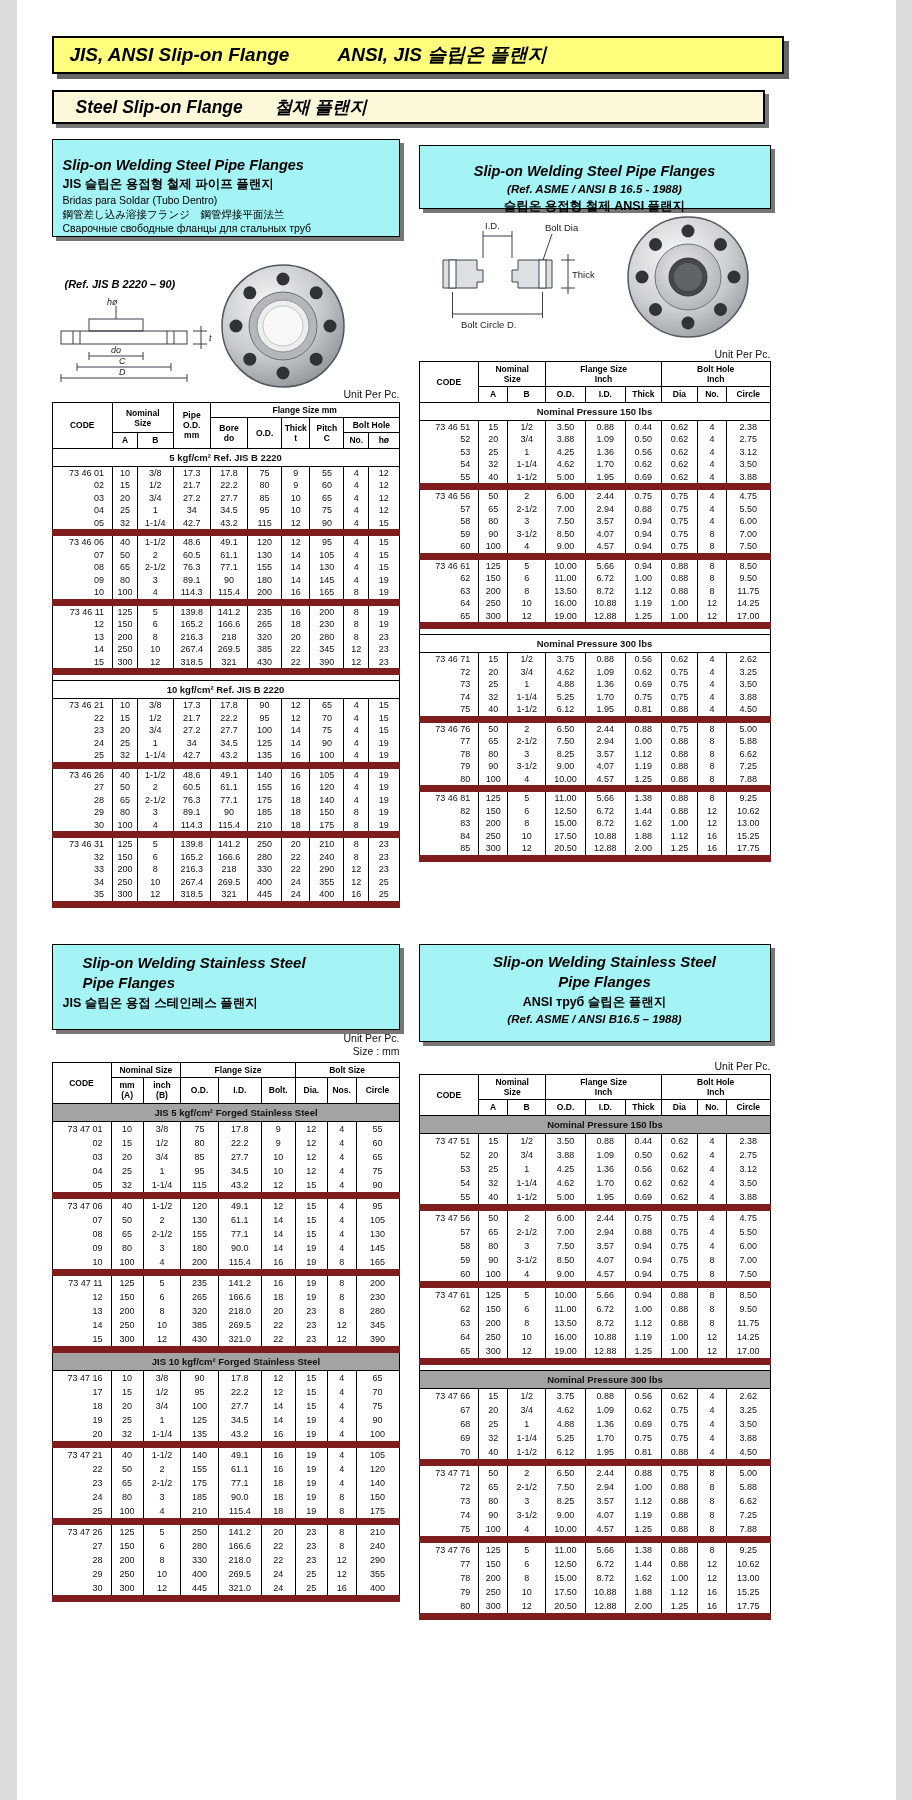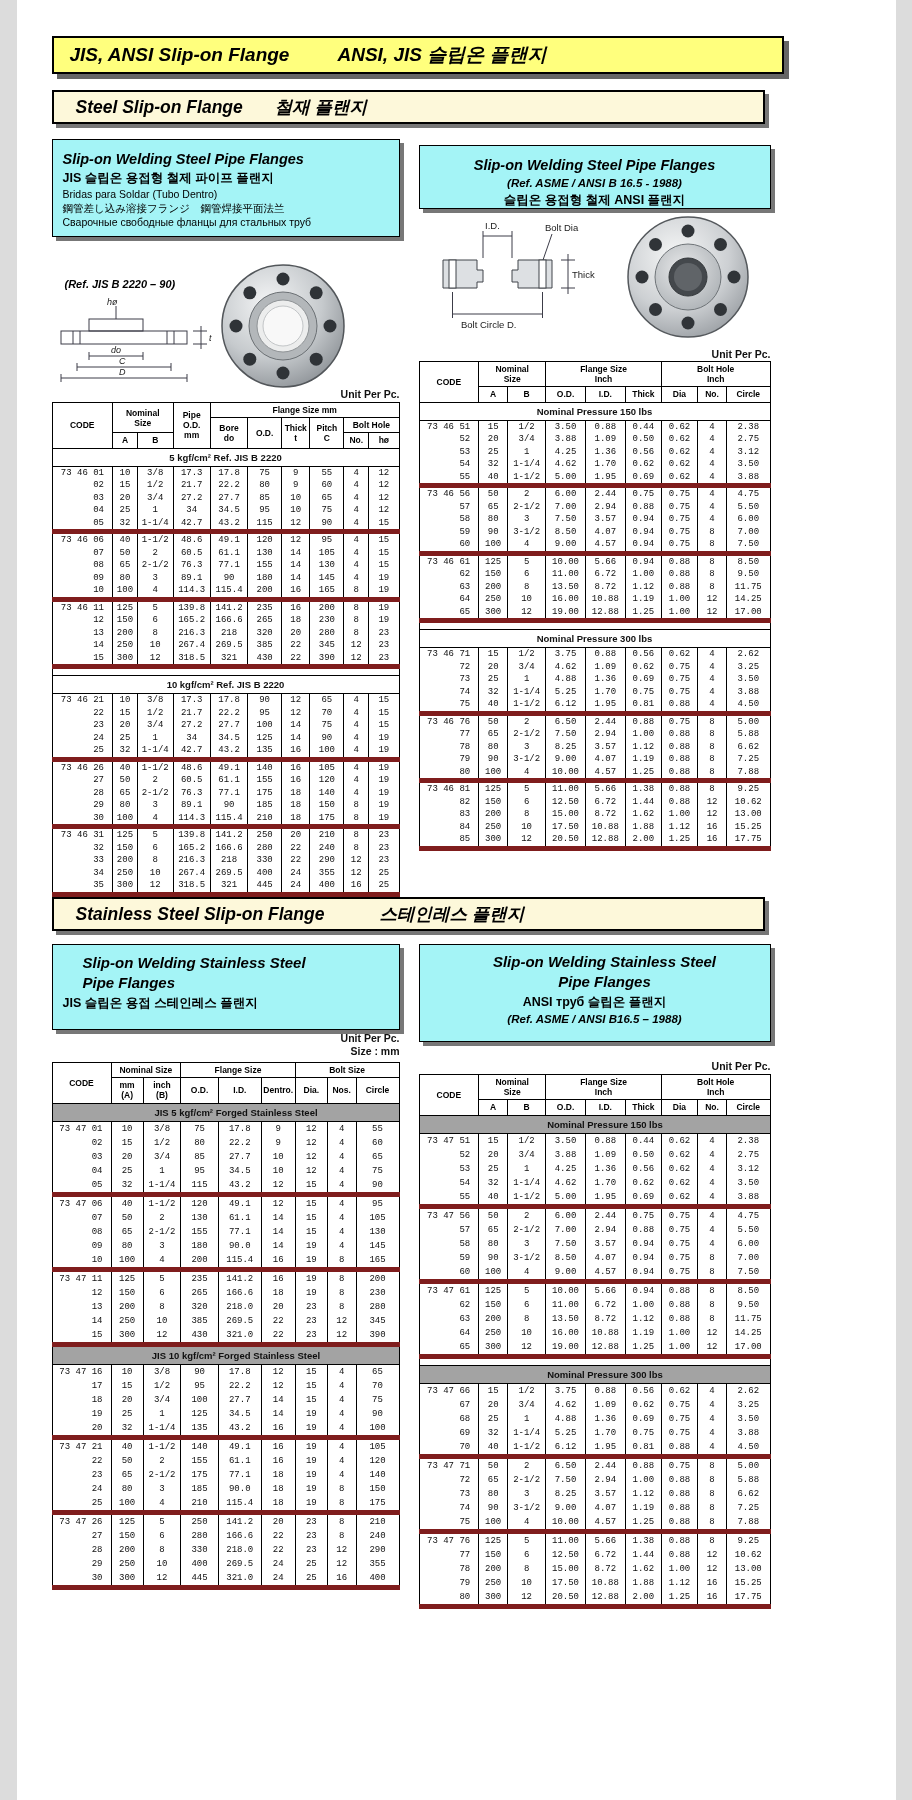--- a/index.html
+++ b/index.html
@@ -13,34 +13,34 @@
             font-style:italic; font-weight:bold; background:#ffff7d; }
   .main-banner { left:35px; top:36px; width:732px; height:38px;
                  box-shadow:5px 5px 0 #666; font-size:19px; padding-left:16px; gap:48px; }
   .sub-banner  { background:#fdf8da; box-shadow:4px 4px 0 #777; font-size:17.5px;
                  padding-left:22px; gap:55px; height:34px; }
   .steel-banner { left:35px; top:90px; width:713px;gap:32px; }
   .stainless-banner { left:35px; top:897px; width:713px; }
 
   
   .cyan-box { background:#a4f4f6; border:1.5px solid #000; box-shadow:4px 4px 0 #777;
-              padding:10px 10px; }
+              padding:16px 10px; }
   .cyan-box.center { text-align:center; }
   .box-steel-jis { left:35px; top:139px; width:348px; height:98px; }
   .box-steel-ansi { left:402px; top:145px; width:352px; height:64px; }
   .box-ss-jis { left:35px; top:944px; width:348px; height:86px; padding-top:8px; }
   .box-ss-ansi { left:402px; top:944px; width:352px; height:98px; padding-top:7px; }
   .bx1 { font-style:italic; font-weight:bold; font-size:14.5px; line-height:1.32; }
   .bx1b{ font-style:italic; font-weight:bold; font-size:15px;  line-height:1.35;margin-left:20px; }
   .bx2 { font-weight:bold; font-size:12.5px; line-height:1.5; }
   .bx2i{ font-style:italic; font-weight:bold; font-size:11.5px; line-height:1.4; }
   .bx3 { font-size:10.5px; line-height:1.32; }
 
   .ref-jis { left:48px; top:278px; font-style:italic; font-weight:bold; font-size:11px; }
-  .unit { font-size:10.5px; text-align:right; color:#111;font-weight:bold; }
+  .unit { font-size:10.5px; text-align:right; color:#111; }
   .unit-steel-jis { left:35px; top:388px; width:348px; }
   .unit-steel-ansi { left:402px; top:348px; width:352px; }
   .unit-ss-jis { left:35px; top:1032px; width:348px; line-height:1.25; }
   .unit-ss-ansi { left:402px; top:1060px; width:352px; }
 
   .diag-jis  { left:36px;  top:296px; }
   .photo-jis { left:198px; top:262px; }
   .diag-ansi { left:404px; top:220px; }
   .photo-ansi{ left:585px; top:214px; }
 
@@ -49,21 +49,21 @@
   .tbl-ss-jis     { left:35px;  top:1062px; width:348px; }
   .tbl-ss-ansi    { left:402px; top:1074px; width:352px; }
 
   
   table.cat { border-collapse:collapse; width:100%; table-layout:fixed;
               border:1.5px solid #000; background:#fff; }
   table.cat th { border:1px solid #000; font-size:8.5px; font-weight:bold;
                  text-align:center; white-space:pre-line; padding:2px 0; line-height:1.2; }
   table.cat td { border-left:1px solid #000; border-right:1px solid #000;
                  font-size:9px; text-align:center; padding:0; overflow:hidden; color:#101010; }
-  table.cat tbody.grp { border-top:1px solid #000; border-bottom:5px solid #7f1d1d;font-family:Liberation Mono, monospace; }
+  table.cat tbody.grp { border-top:1px solid #000; border-bottom:7px solid #7f1d1d; }
   .rows-12 tbody.grp td { height:12.5px; line-height:12.5px; }
   .rows-14 tbody.grp td { height:14px;   line-height:14px; }
   table.cat td.code { text-align:right; padding-right:8px; }
   table.cat td.sec-title { font-weight:bold; font-size:9.5px; height:17px; line-height:17px;
                            border:1px solid #000; background:#fff; }
   table.cat td.sec-title.green { background:#a3a3a3;padding-left:21px; }
   table.cat tbody.sp td { height:9px; border-left:none; border-right:none; }
 </style>
 </head>
 <body>
@@ -1030,24 +1030,20 @@
             <td>12.88</td>
             <td>2.00</td>
             <td>1.25</td>
             <td>16</td>
             <td>17.75</td>
           </tr>
         </tbody>
       </table>
     </div>
 
-  <div class="abs banner sub-banner stainless-banner">
-    <span>Stainless Steel Slip-on Flange</span>
-    <span>스테인레스  플랜지</span>
-  </div>
 
   <div class="abs cyan-box box-ss-jis">
     <div class="bx1b">Slip-on Welding Stainless Steel</div>
     <div class="bx1b">Pipe  Flanges</div>
     <div class="bx2">JIS 슬립온 용접 스테인레스 플랜지</div>
   </div>
 
   <div class="abs unit unit-ss-jis">
     <div>Unit Per Pc.</div>
     <div>Size : mm</div>
@@ -1077,21 +1073,21 @@
             <th colspan="3">Flange Size</th>
             <th colspan="3">Bolt Size</th>
           </tr>
           <tr>
             <th>mm
 (A)</th>
             <th>inch
 (B)</th>
             <th>O.D.</th>
             <th>I.D.</th>
-            <th>Dentro.</th>
+            <th>Bolt.</th>
             <th>Dia.</th>
             <th>Nos.</th>
             <th>Circle</th>
           </tr>
         </thead>
         <tbody class="grp">
           <tr>
             <td class="code">73 47 01</td>
             <td>10</td>
             <td>3/8</td>

